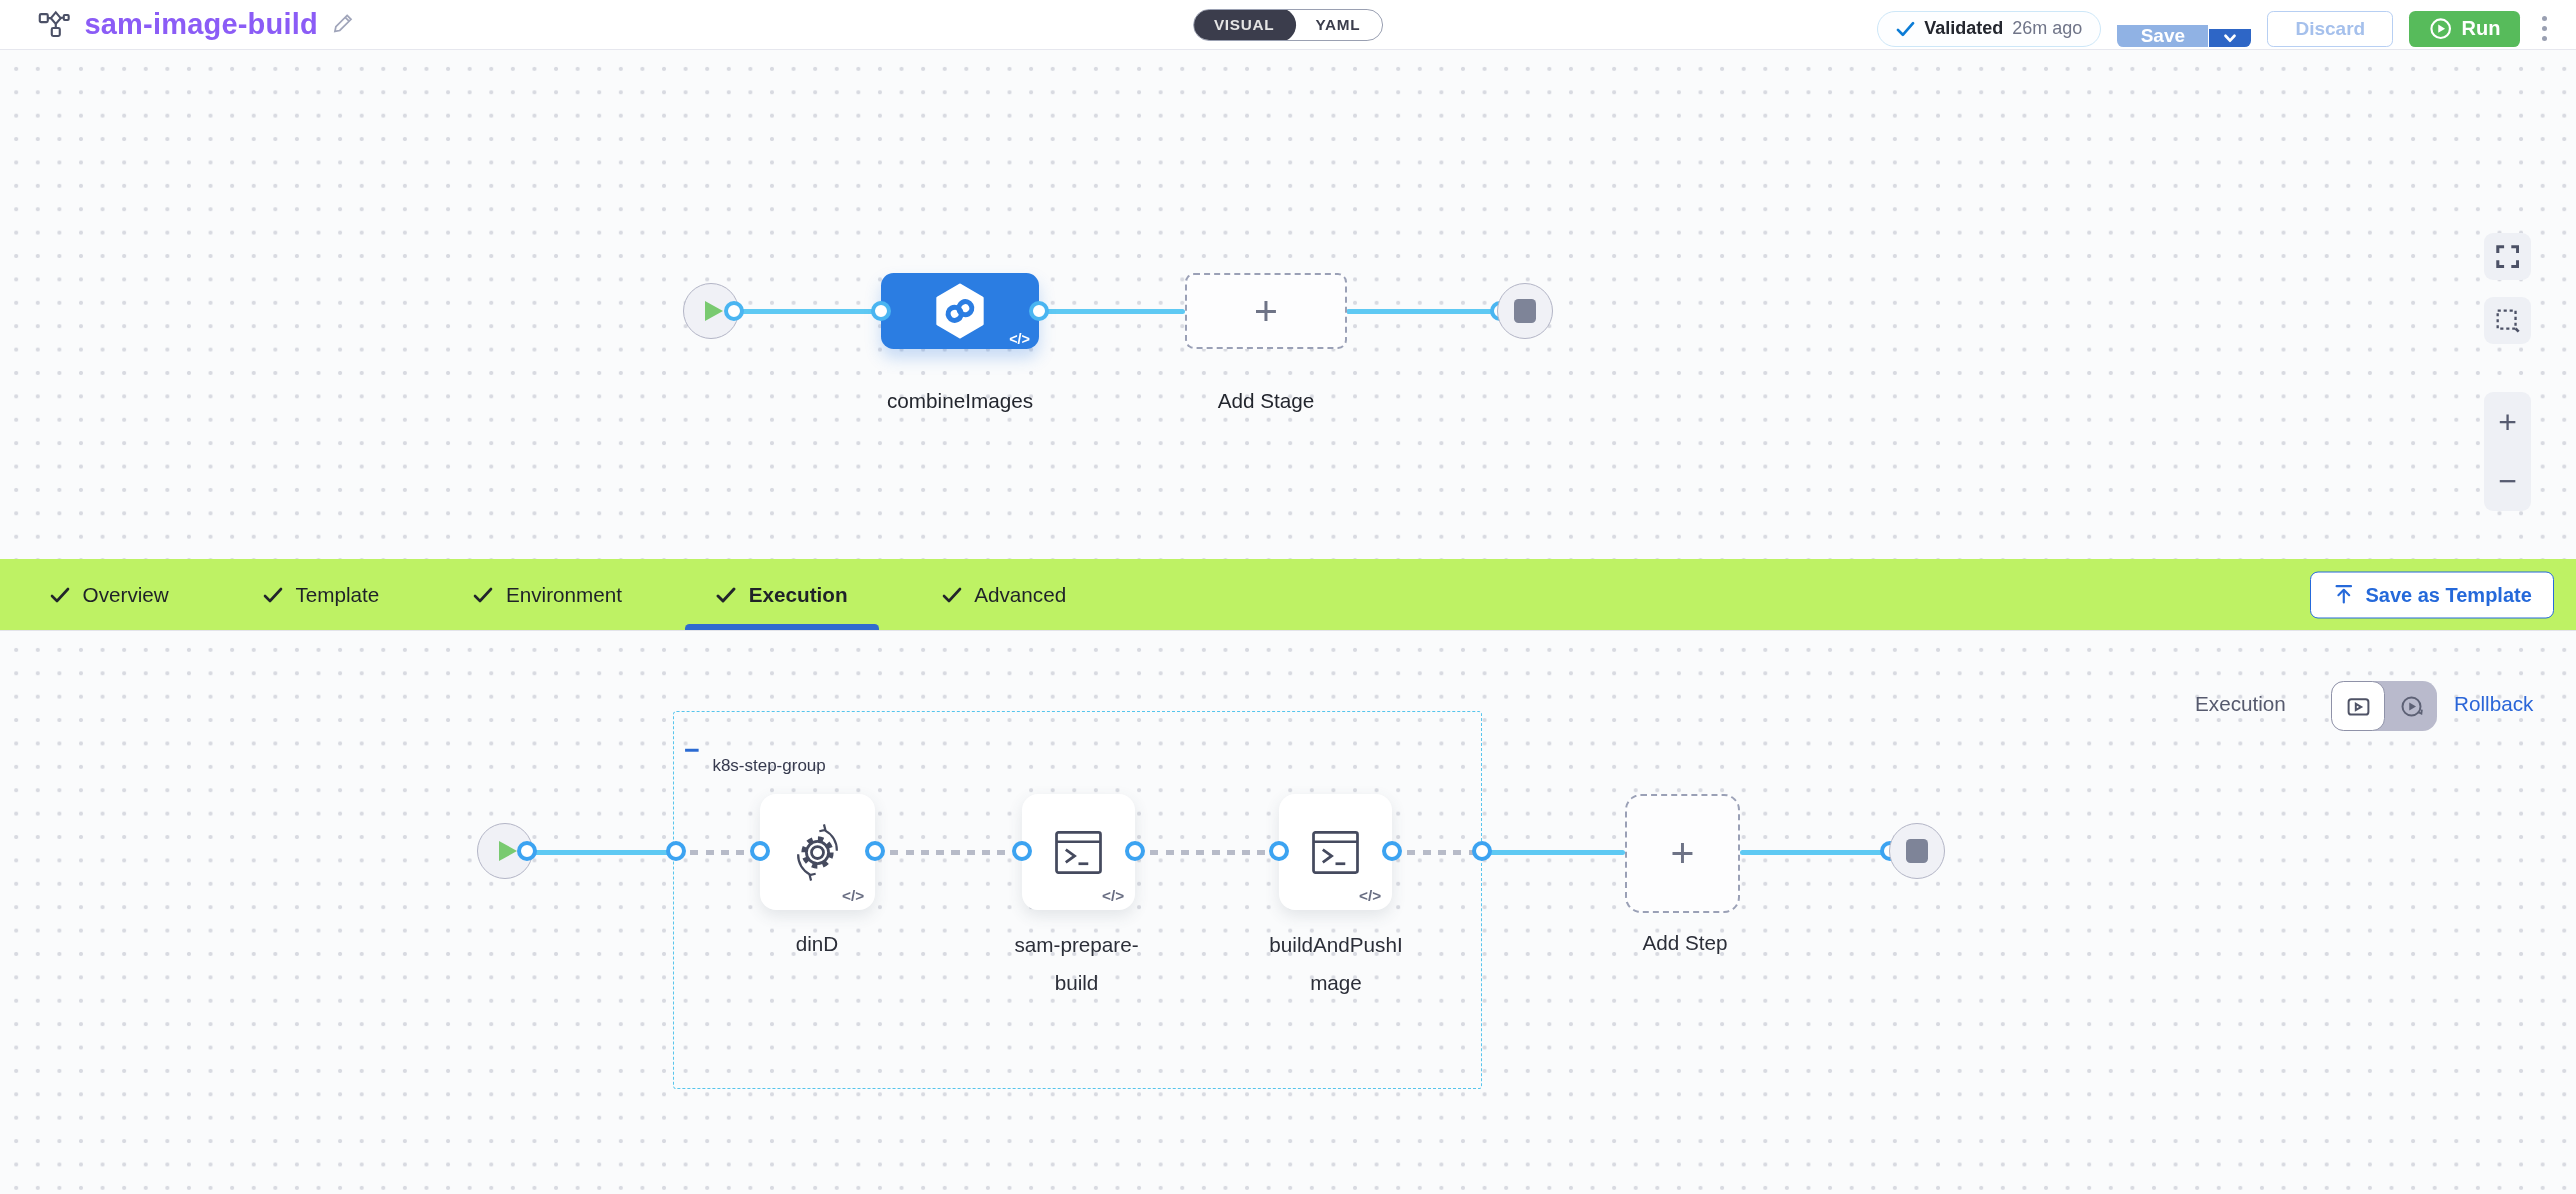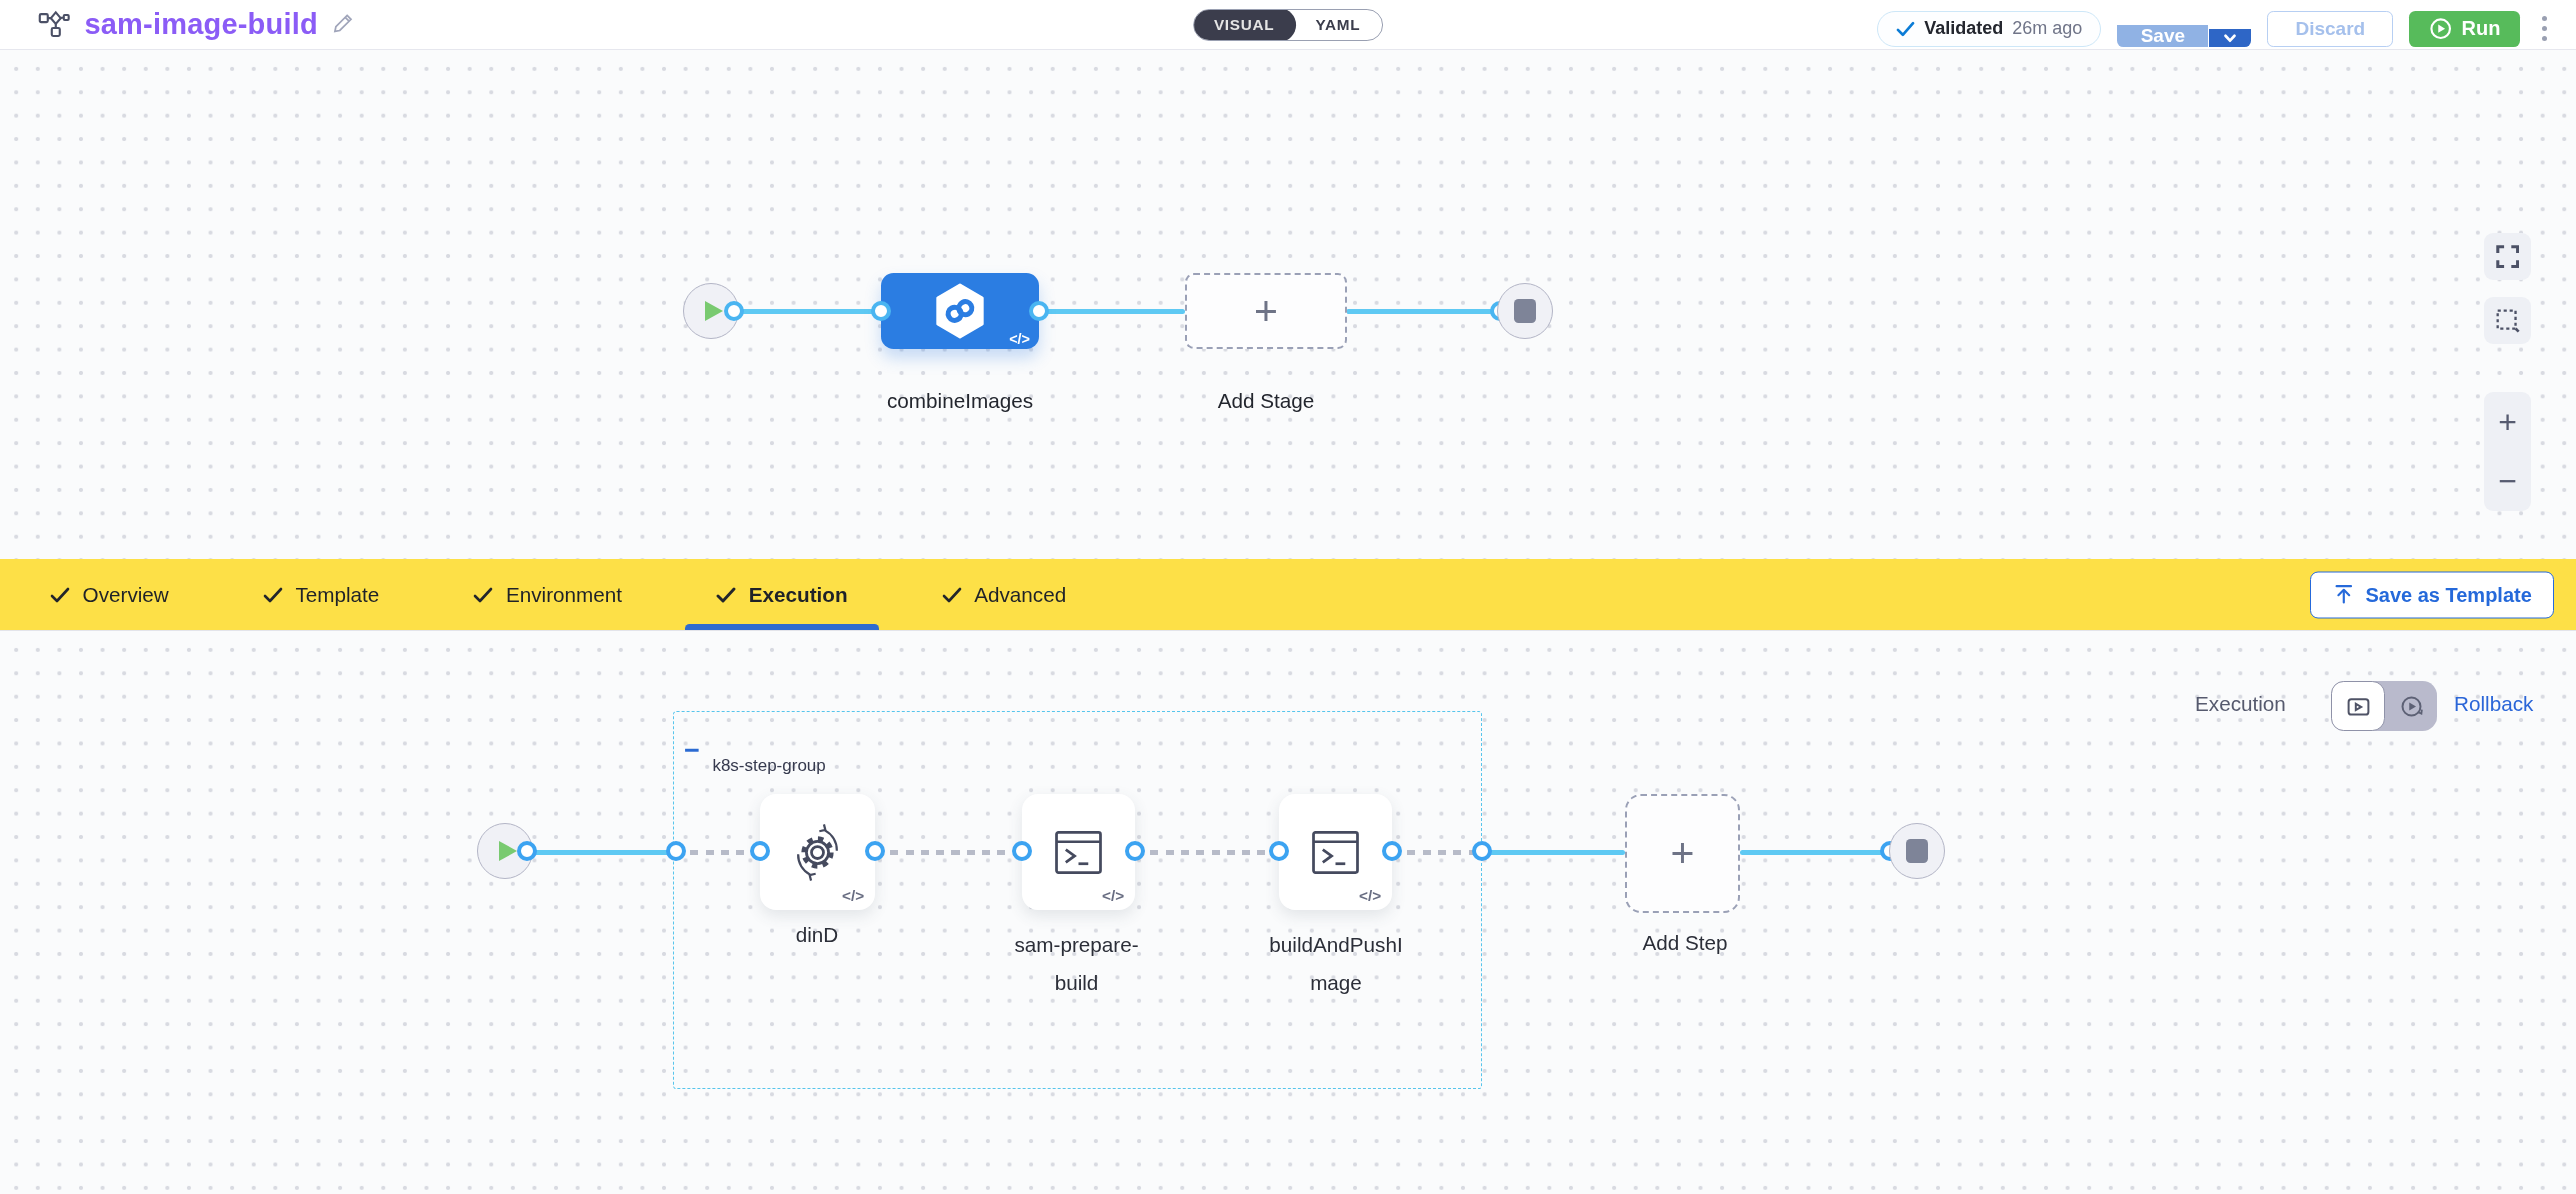--- a/index.html
+++ b/index.html
@@ -75,21 +75,21 @@
                 line-height:1.85; overflow-wrap:anywhere; }
 
   .ctrl-btn { position:absolute; left:2484px; width:47px; background:#eef0f5; border:none;
               border-radius:9px; display:flex; align-items:center; justify-content:center; cursor:pointer; }
   .zoom-group { position:absolute; left:2484px; width:47px; height:119px; background:#eef0f5;
                 border-radius:9px; display:flex; flex-direction:column; }
   .zoom-group button { flex:1; background:none; border:none; font-size:32px; color:#565b70; cursor:pointer;
                        font-family:"Liberation Sans",sans-serif; line-height:1; }
 
   
-  .tabbar { position:relative; height:72px; background:#fde047; border-bottom:0.9px solid #e3e4ea;
+  .tabbar { position:relative; height:72px; background:#bef264; border-bottom:0.9px solid #e3e4ea;
             display:flex; align-items:center; padding-left:50px; gap:94px; }
   .tab { position:relative; height:100%; display:flex; align-items:center; gap:12.6px;
          font-size:20.7px; color:#1f2228; cursor:pointer; }
   .tab.active { font-weight:700; }
   .tab.active::after { content:""; position:absolute; left:-31px; right:-31px; bottom:0;
                        height:6.3px; background:#2f6bce; border-radius:4.5px 4.5px 0 0; }
   .save-template { position:absolute; right:21.6px; top:50%; transform:translateY(-50%);
                    height:47px; display:flex; align-items:center; gap:10.8px; padding:0 21.6px;
                    background:#fff; border:1.8px solid #2569da; border-radius:8px;
                    color:#2569da; font-size:20px; font-weight:700; cursor:pointer; }
@@ -344,18 +344,18 @@
 
   <div class="add-node" style="left:1625px; top:163px; width:115px; height:119px; border-radius:16px;">
     <span class="plus">+</span>
   </div>
 
   <div class="port" style="left:1880px; top:210px;"></div>
   <div class="node-circle" style="left:1889px; top:192px;">
     <span class="stop-sq"></span>
   </div>
 
-  <div class="step-label" style="left:747px; top:285px;">dinD</div>
+  <div class="step-label" style="left:747px; top:294px;">dinD</div>
   <div class="step-label" style="left:1008px; top:295px; width:137px;">sam-prepare-build</div>
   <div class="step-label" style="left:1266px; top:295px;">buildAndPushImage</div>
   <div class="step-label" style="left:1615px; top:293px;">Add Step</div>
 </div>
 
 
 </body></html>

